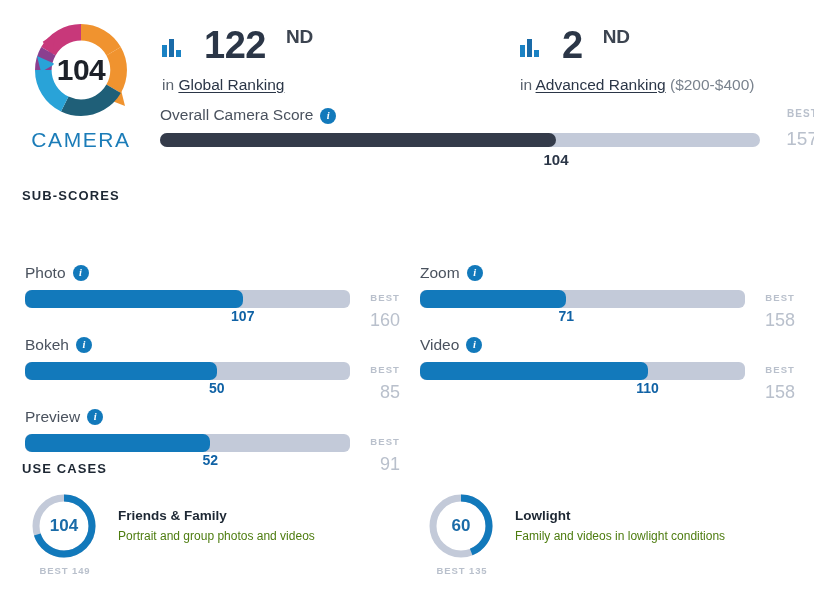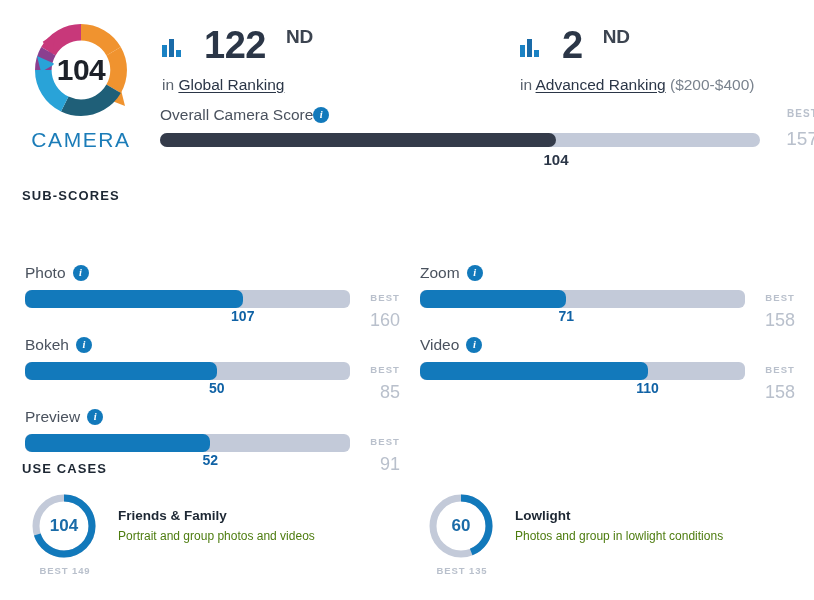--- a/index.html
+++ b/index.html
@@ -97,22 +97,22 @@
   .overall {
     position: absolute;
     left: 160px;
     top: 106px;
     width: 600px;
   }
   .overall-label {
     font-size: 15.5px;
     color: #4a525e;
     display: flex;
-    align-items: center;
-    gap: 0;
+    align-items: flex-end;
+    gap: 7px;
     margin-bottom: 9px;
   }
   .overall-best-word {
     position: absolute;
     right: -58px;
     top: 2px;
     font-size: 10px;
     letter-spacing: 1.1px;
     color: #b9c0cc;
     font-weight: bold;
@@ -467,17 +467,17 @@
         <svg width="68" height="68" viewBox="0 0 68 68">
           <circle cx="34" cy="34" r="28" fill="none" stroke="#c3cad9" stroke-width="7"></circle>
           <circle class="donut-arc" cx="34" cy="34" r="28" fill="none" stroke="#1279bb" stroke-width="7" stroke-linecap="butt" transform="rotate(-90 34 34)" stroke-dasharray="77.4088429844525 175.92918860102841"></circle>
         </svg>
         <div class="uc-donut-val">60</div>
       </div>
       <div class="uc-best">BEST 135</div>
     </div>
     <div class="uc-text">
       <div class="uc-name">Lowlight</div>
-      <div class="uc-desc">Photos and group in lowlight conditions</div>
+      <div class="uc-desc">Family and videos in lowlight conditions</div>
     </div>
   </div>
 
 </div>
 
 </body></html>

